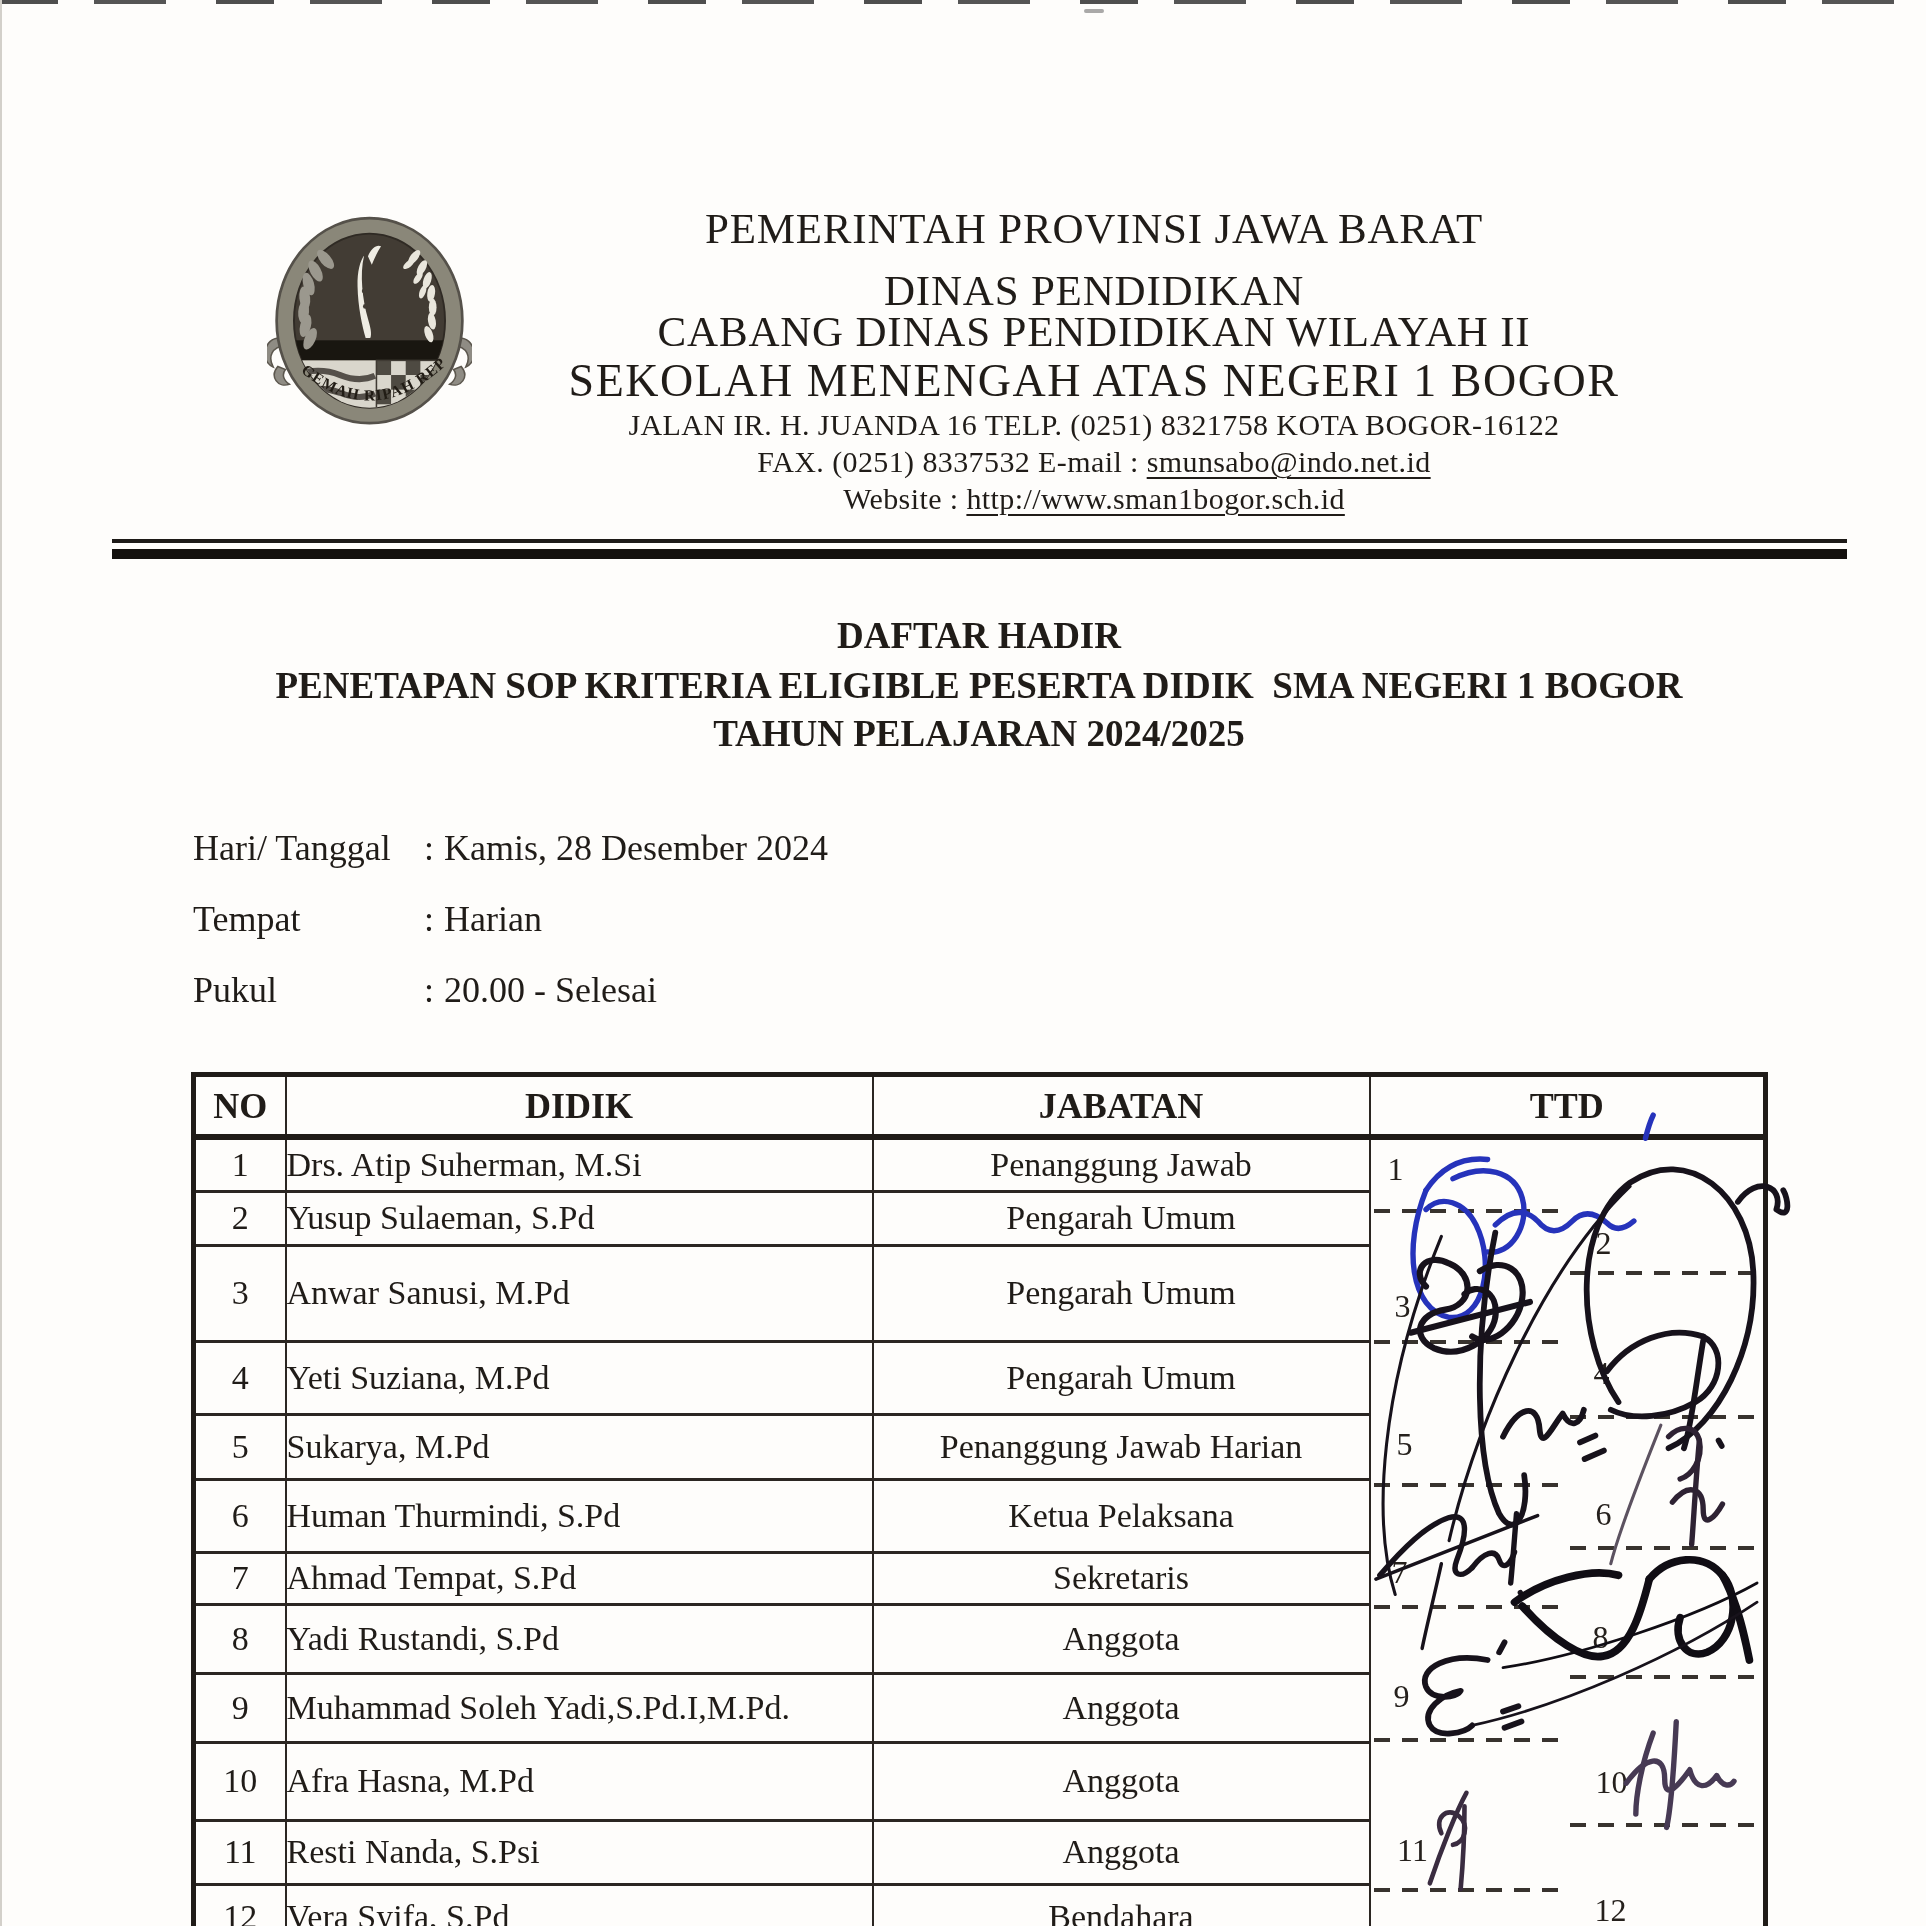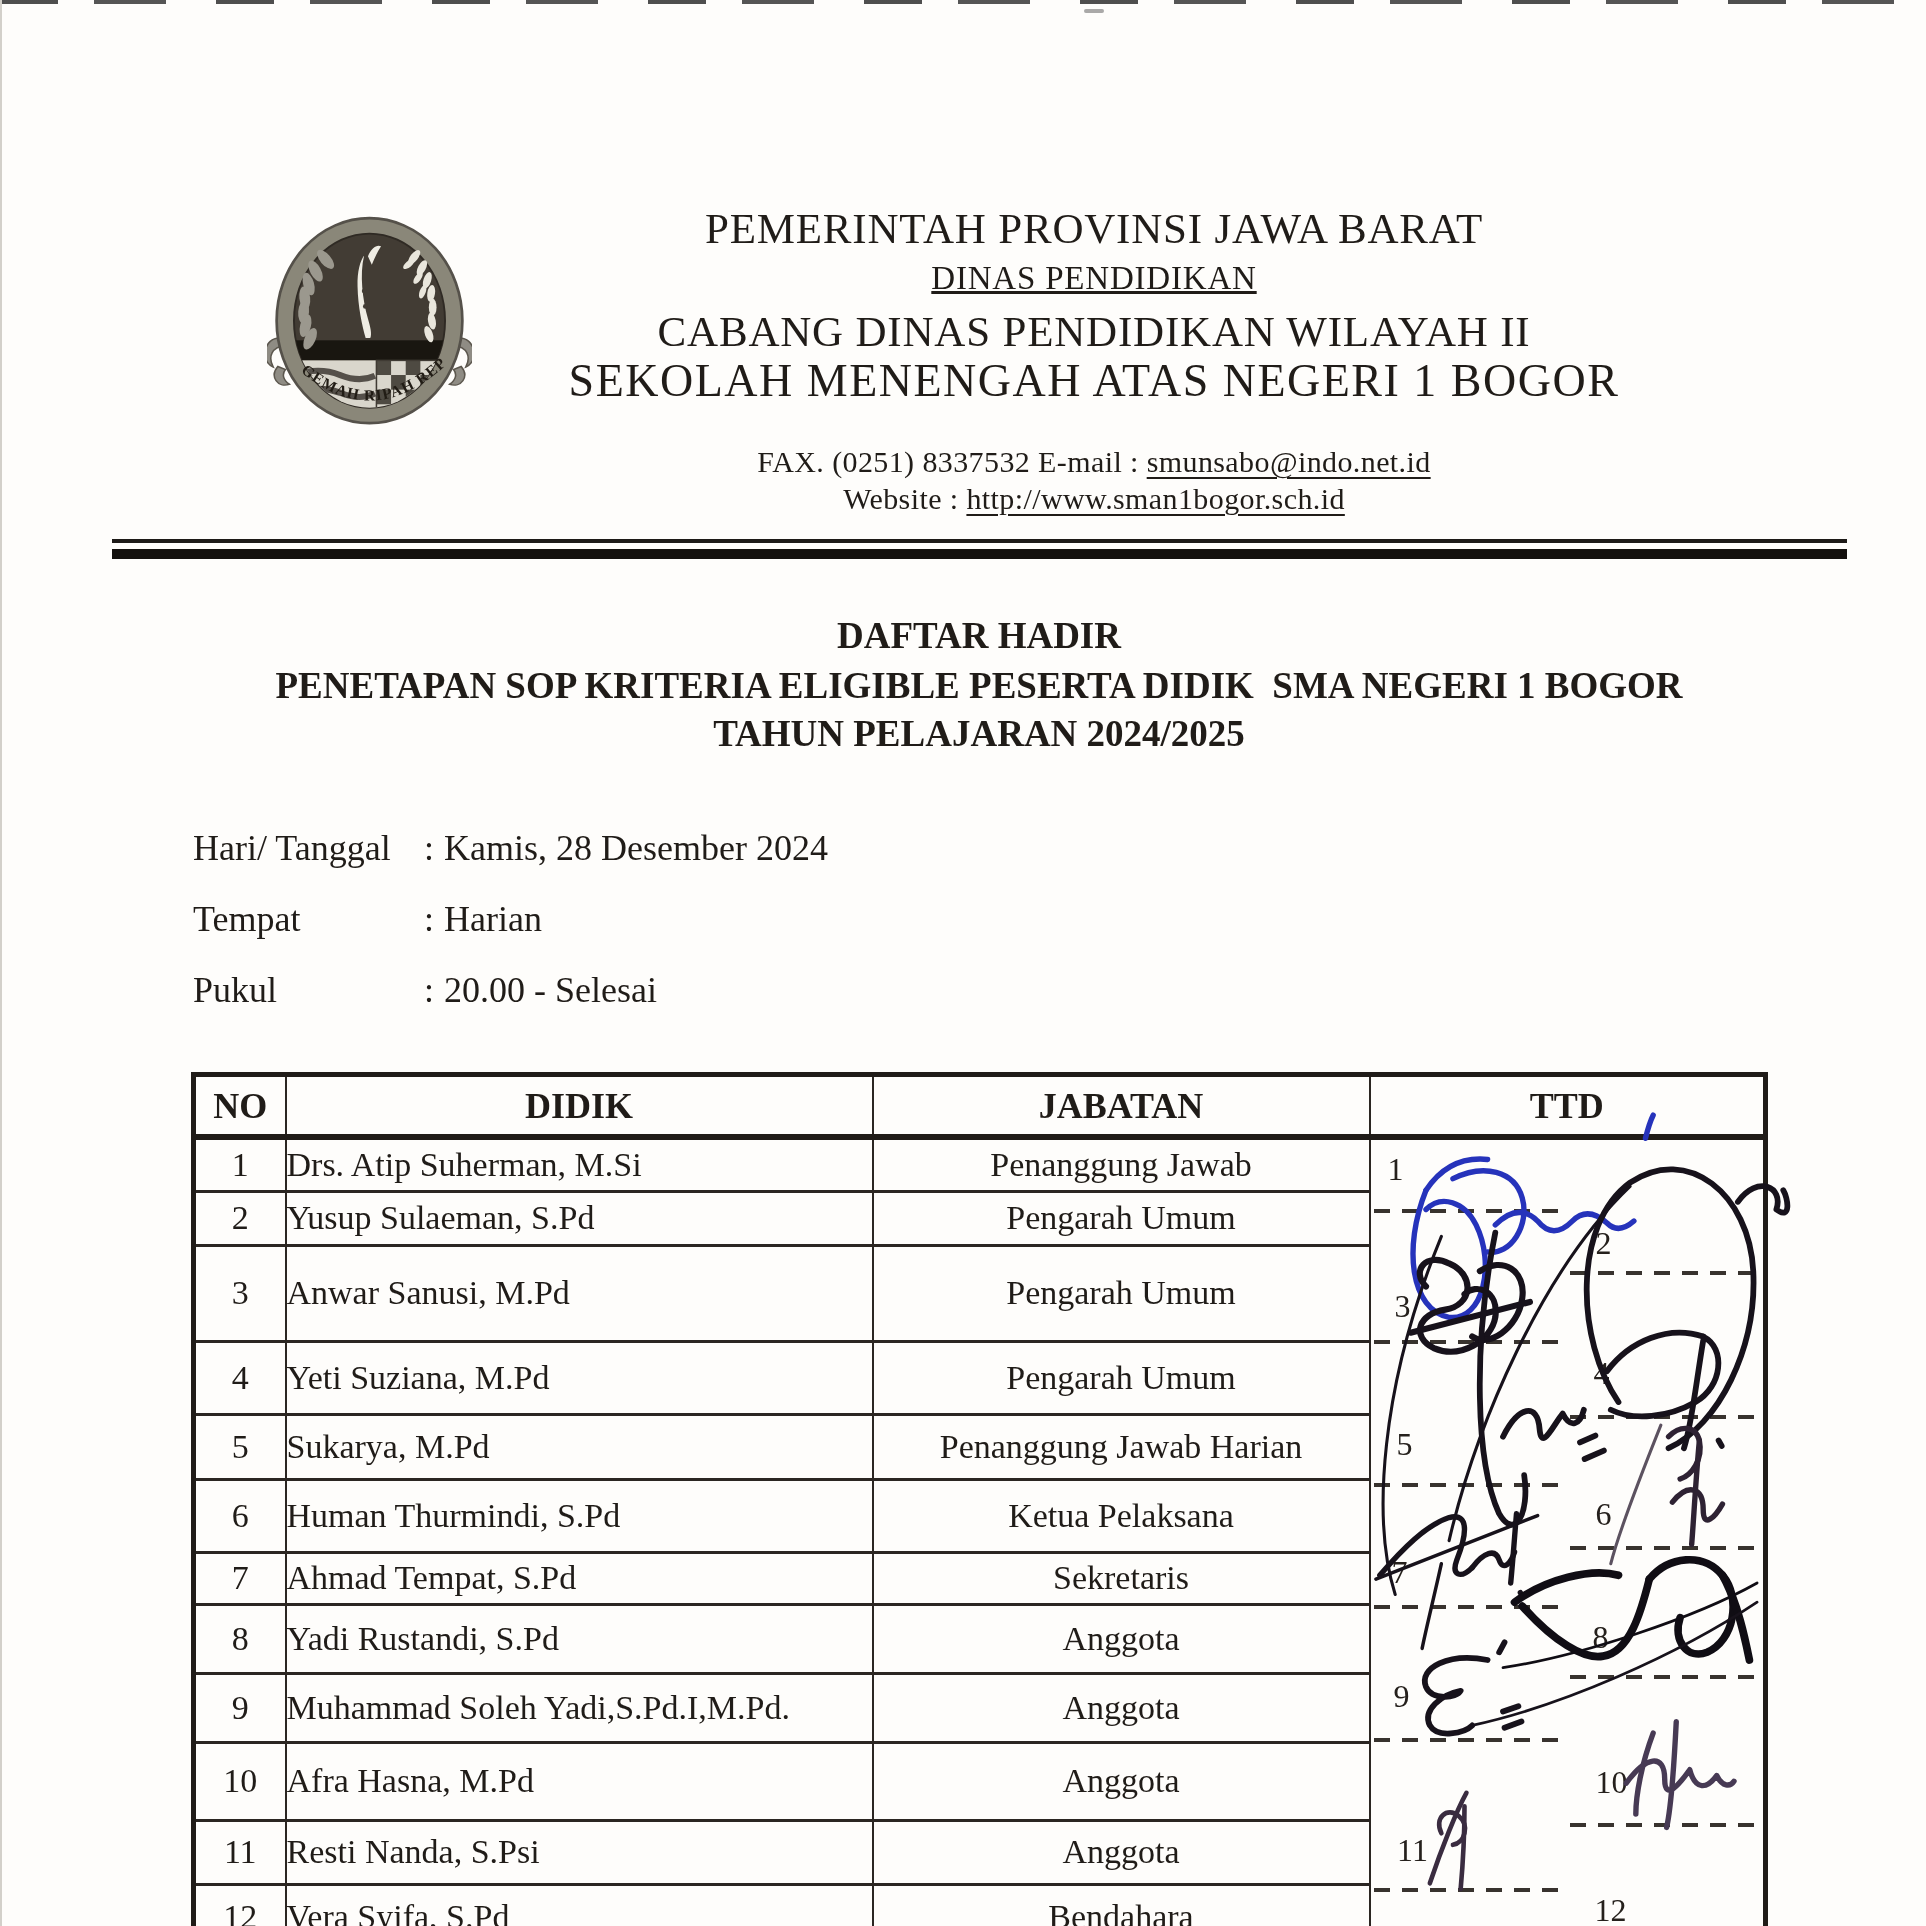--- a/index.html
+++ b/index.html
@@ -9,21 +9,21 @@
   
   .art-topdash{position:absolute;left:0;top:0;width:100%;height:3.5px;opacity:.8;
     background:repeating-linear-gradient(90deg,#232323 0 58px,rgba(35,35,35,0) 58px 94px,#2b2b2b 94px 166px,rgba(35,35,35,0) 166px 216px);}
   .art-leftline{position:absolute;left:0;top:0;width:1.9px;height:100%;background:#d3d0ca;}
   .art-topspeck{position:absolute;left:1084px;top:8.5px;width:20px;height:4.2px;border-radius:1.9px;background:#555;opacity:.5;}
 
   
   .logo{position:absolute;left:267px;top:210px;width:205px;height:236px;}
   .kop{position:absolute;left:385px;width:1418px;text-align:center;}
   .k1{top:204px;font-size:43px;letter-spacing:0.8px;}
-  .k2{top:260px;font-size:33px;letter-spacing:0.8px;text-decoration:underline;}
+  .k2{top:266px;font-size:43px;letter-spacing:0.8px;}
   .k3{top:307px;font-size:43px;letter-spacing:0.8px;}
   .k4{top:354px;font-size:46px;font-weight:normal;letter-spacing:1.5px;}
   .k5{top:408px;font-size:30px;letter-spacing:0.4px;}
   .k6{top:445px;font-size:30px;letter-spacing:0.4px;}
   .k7{top:482px;font-size:30px;letter-spacing:0.4px;}
   .u{text-decoration:underline;text-underline-offset:4.6px;text-decoration-thickness:2.3px;}
   .rule-thin{position:absolute;left:112px;top:539px;width:1735px;height:3.9px;background:#1d1a17;}
   .rule-thick{position:absolute;left:112px;top:549px;width:1735px;height:10px;background:#14110e;}
 
   
@@ -147,20 +147,21 @@
       </defs>
     <text font-size="40" font-weight="bold" fill="#211c15" letter-spacing="3" font-family="Liberation Serif, DejaVu Serif, serif">
       <textPath href="#mottoArc" startOffset="4%">GEMAH RIPAH REPEH RAPIH</textPath>
     </text>
   </svg>
 
   <div class="kop k1">PEMERINTAH PROVINSI JAWA BARAT</div>
   <div class="kop k2">DINAS PENDIDIKAN</div>
   <div class="kop k3">CABANG DINAS PENDIDIKAN WILAYAH II</div>
   <div class="kop k4">SEKOLAH MENENGAH ATAS NEGERI 1 BOGOR</div>
+  <div class="kop k5">JALAN IR. H. JUANDA 16 TELP. (0251) 8321758 KOTA BOGOR-16122</div>
   <div class="kop k6"><span>FAX. (0251) 8337532 E-mail : </span><span class="u">smunsabo@indo.net.id</span></div>
   <div class="kop k7"><span>Website : </span><span class="u">http://www.sman1bogor.sch.id</span></div>
   <div class="rule-thin"></div>
   <div class="rule-thick"></div>
 
   <div class="title t1">DAFTAR HADIR</div>
   <div class="title t2">PENETAPAN SOP KRITERIA ELIGIBLE PESERTA DIDIK  SMA NEGERI 1 BOGOR</div>
   <div class="title t3">TAHUN PELAJARAN 2024/2025</div>
 
   <div class="meta">

